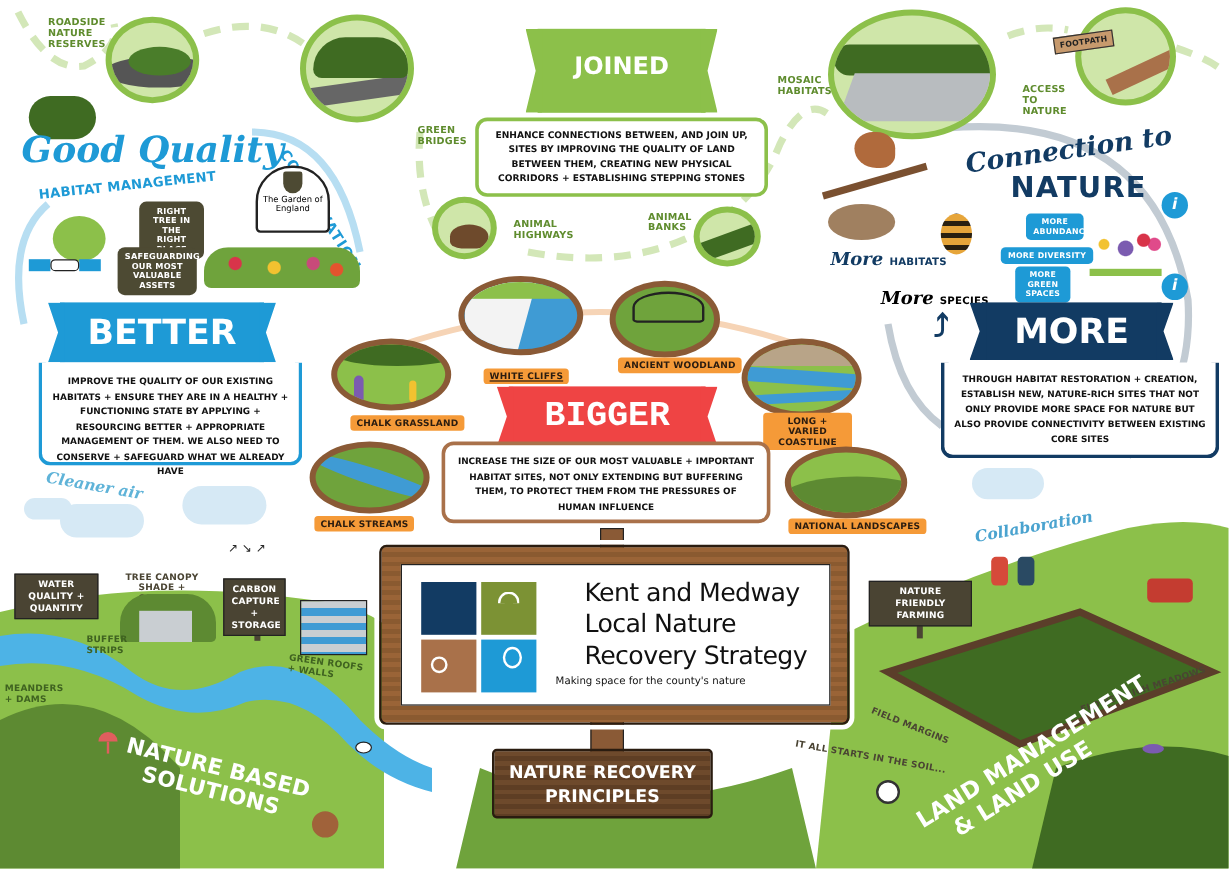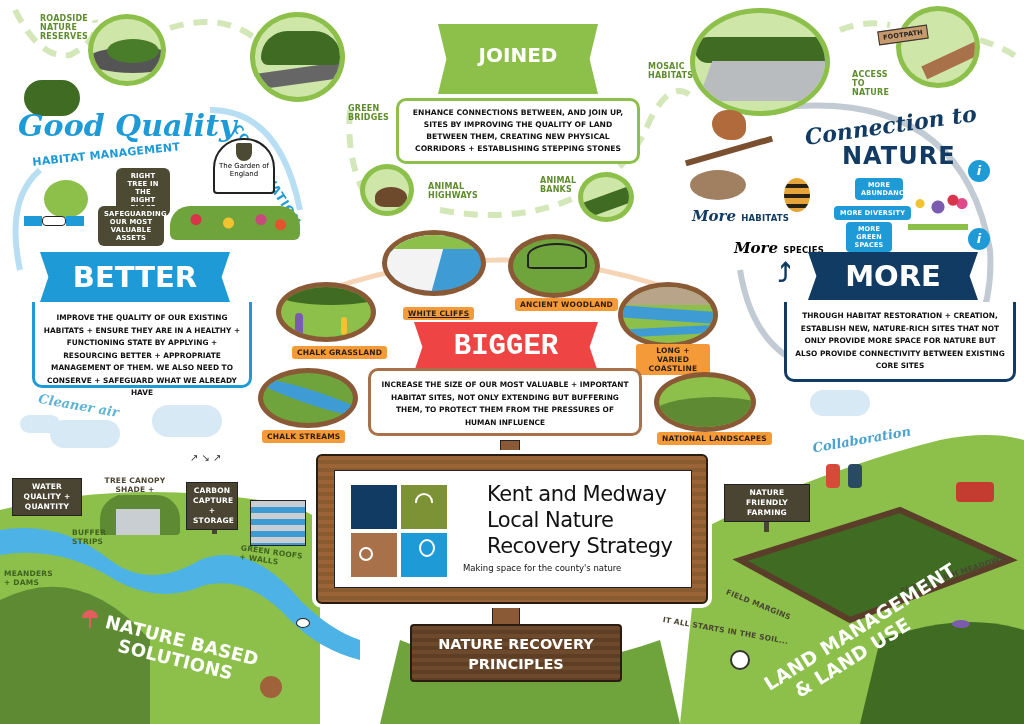--- a/index.html
+++ b/index.html
@@ -261,16 +261,16 @@
       </div>
     </div>
     <div style="position:absolute;left:126px;top:10px;font-family:'DejaVu Sans',sans-serif;color:#111;font-size:21px;line-height:26px;letter-spacing:-0.5px;margin-left:26px;">
       <div>Kent and Medway</div>
       <div>Local Nature</div>
       <div>Recovery Strategy</div>
     </div>
     <div style="position:absolute;left:128px;top:92px;font-family:'DejaVu Sans',sans-serif;font-size:8.5px;color:#111;">Making space for the county's nature</div>
   </div>
 </div>
-<div class="abs" style="left:410px;top:624px;width:212px;height:58px;background:repeating-linear-gradient(180deg,#6e4a2c 0 4px,#5e3e24 4px 8px);border:2px solid #2a1c10;border-radius:4px;text-align:center;color:#fff;font-weight:bold;font-size:14.5px;line-height:20px;padding-top:8px;">
+<div class="abs" style="left:410px;top:624px;width:184px;height:58px;background:repeating-linear-gradient(180deg,#6e4a2c 0 4px,#5e3e24 4px 8px);border:2px solid #2a1c10;border-radius:4px;text-align:center;color:#fff;font-weight:bold;font-size:14.5px;line-height:20px;padding-top:8px;">
   <div>NATURE RECOVERY</div>
   <div>PRINCIPLES</div>
 </div>
 
 </body></html>

